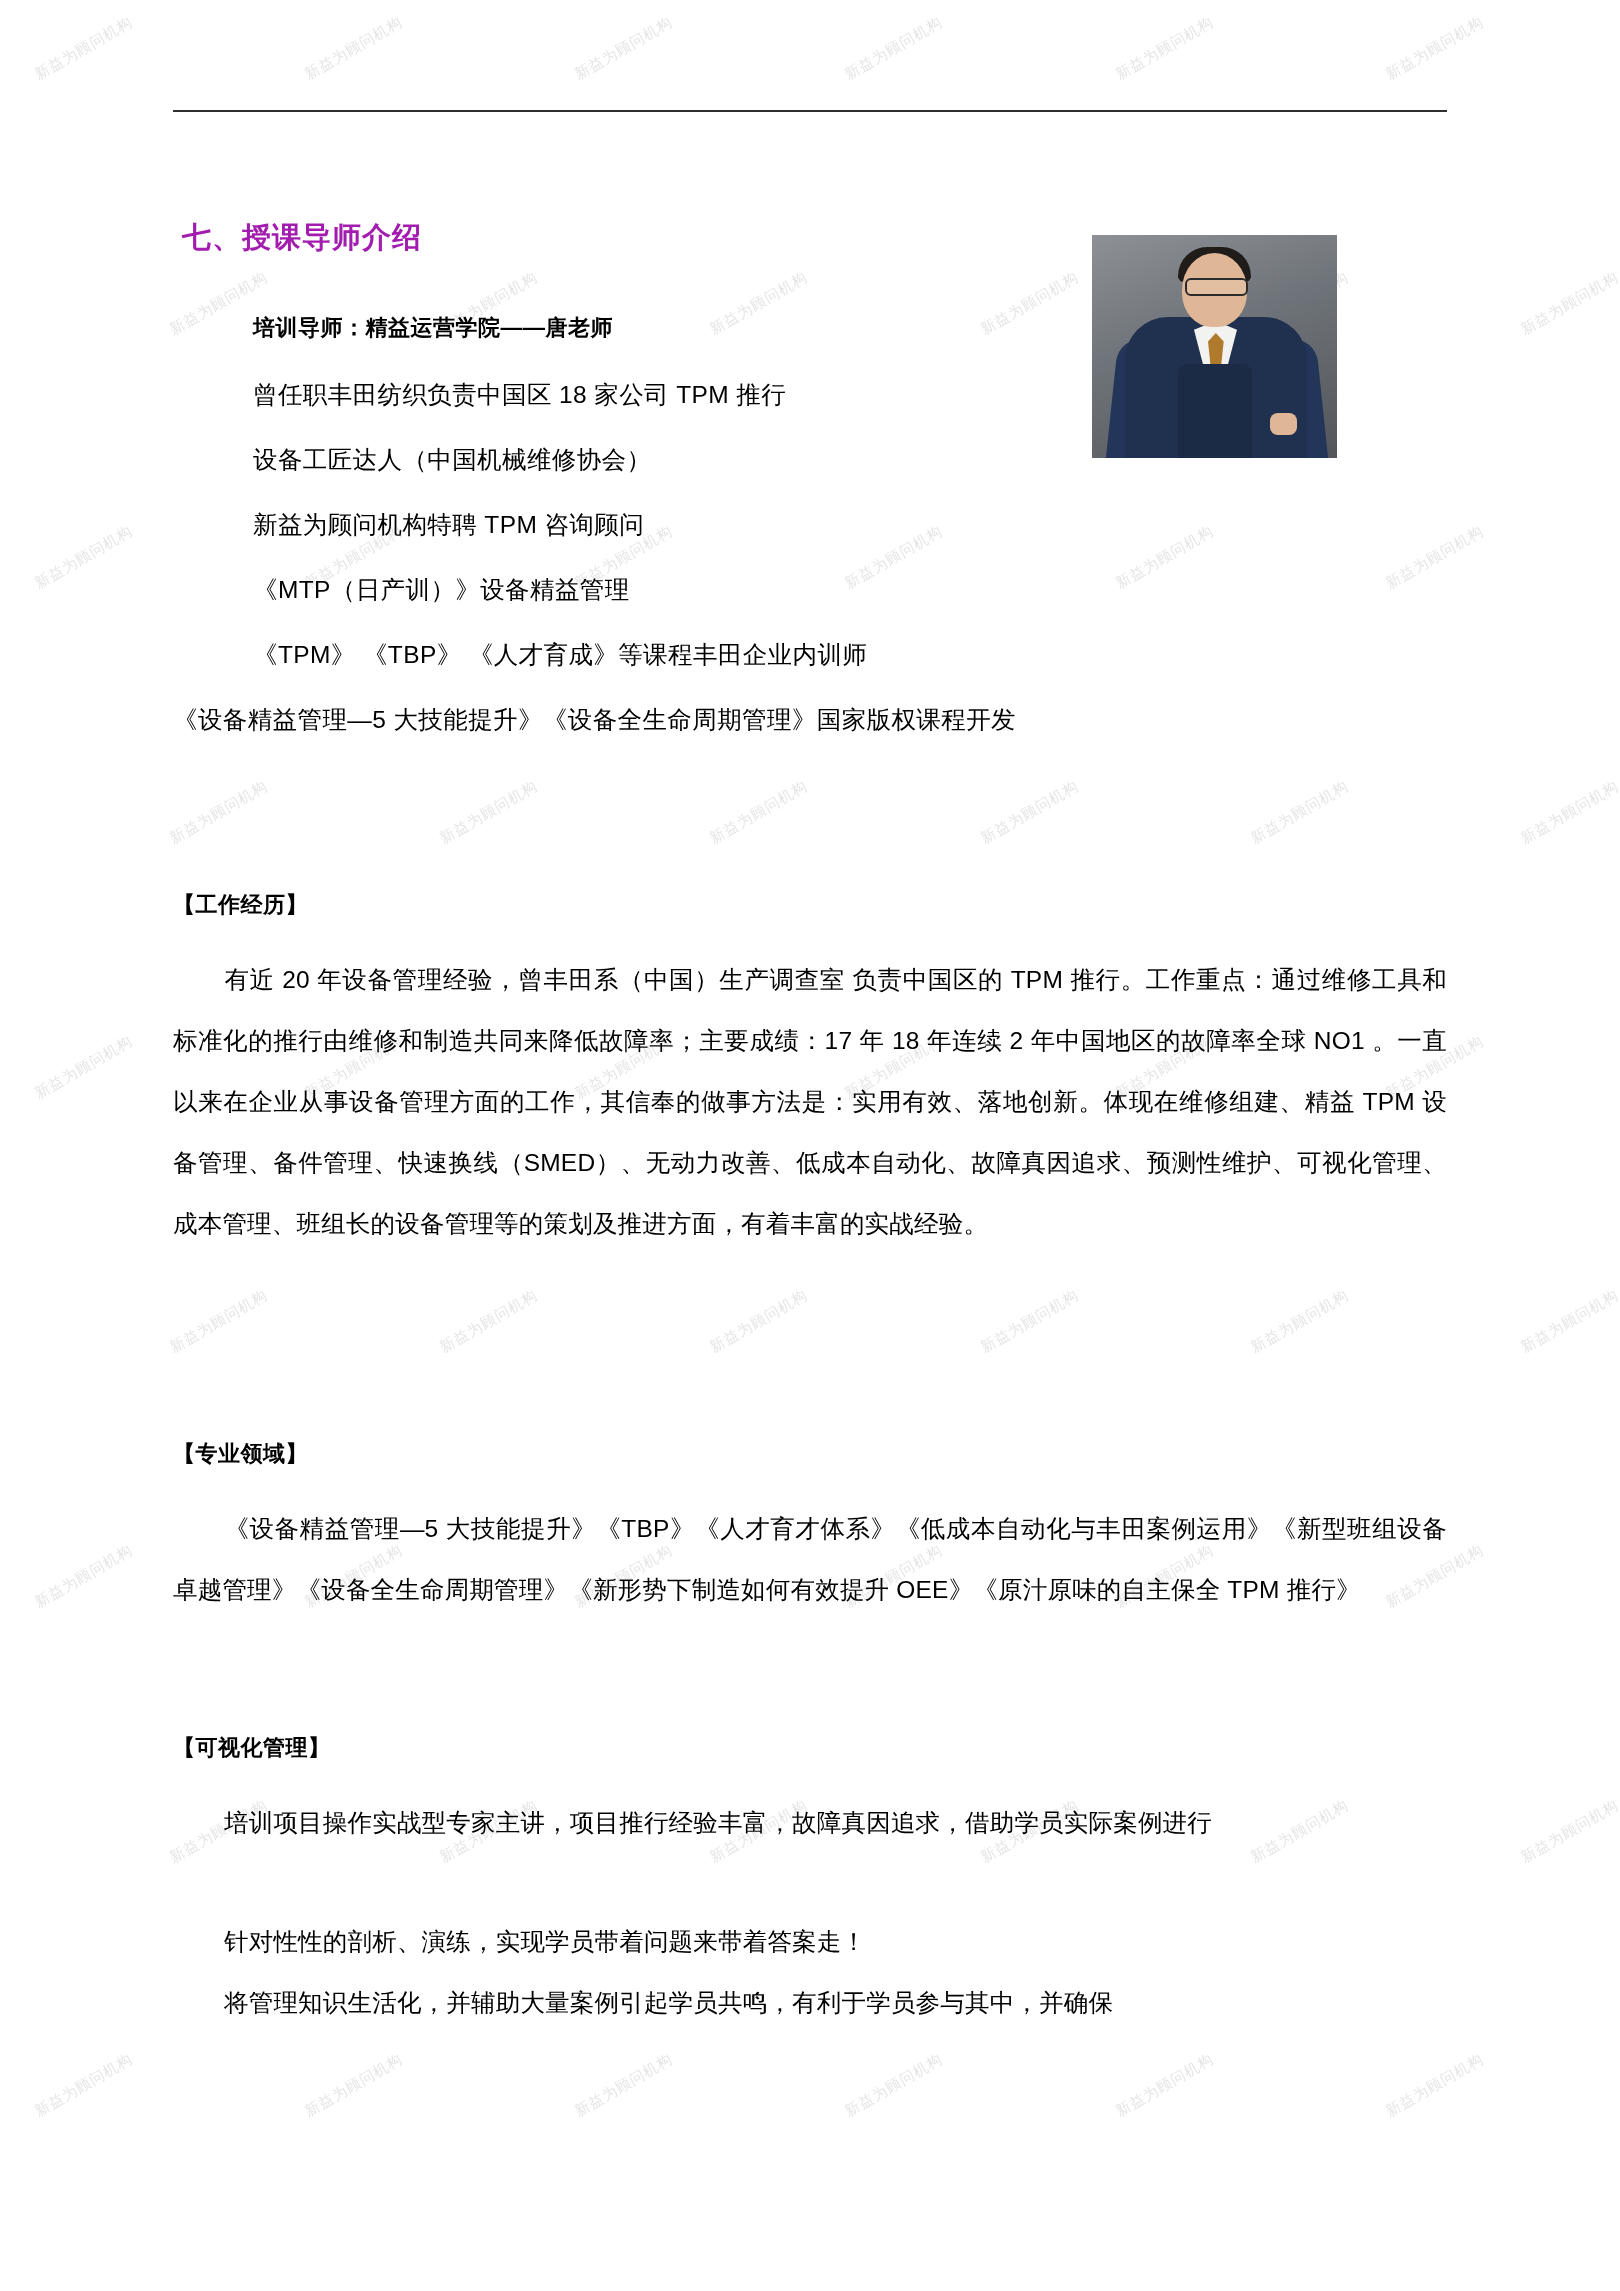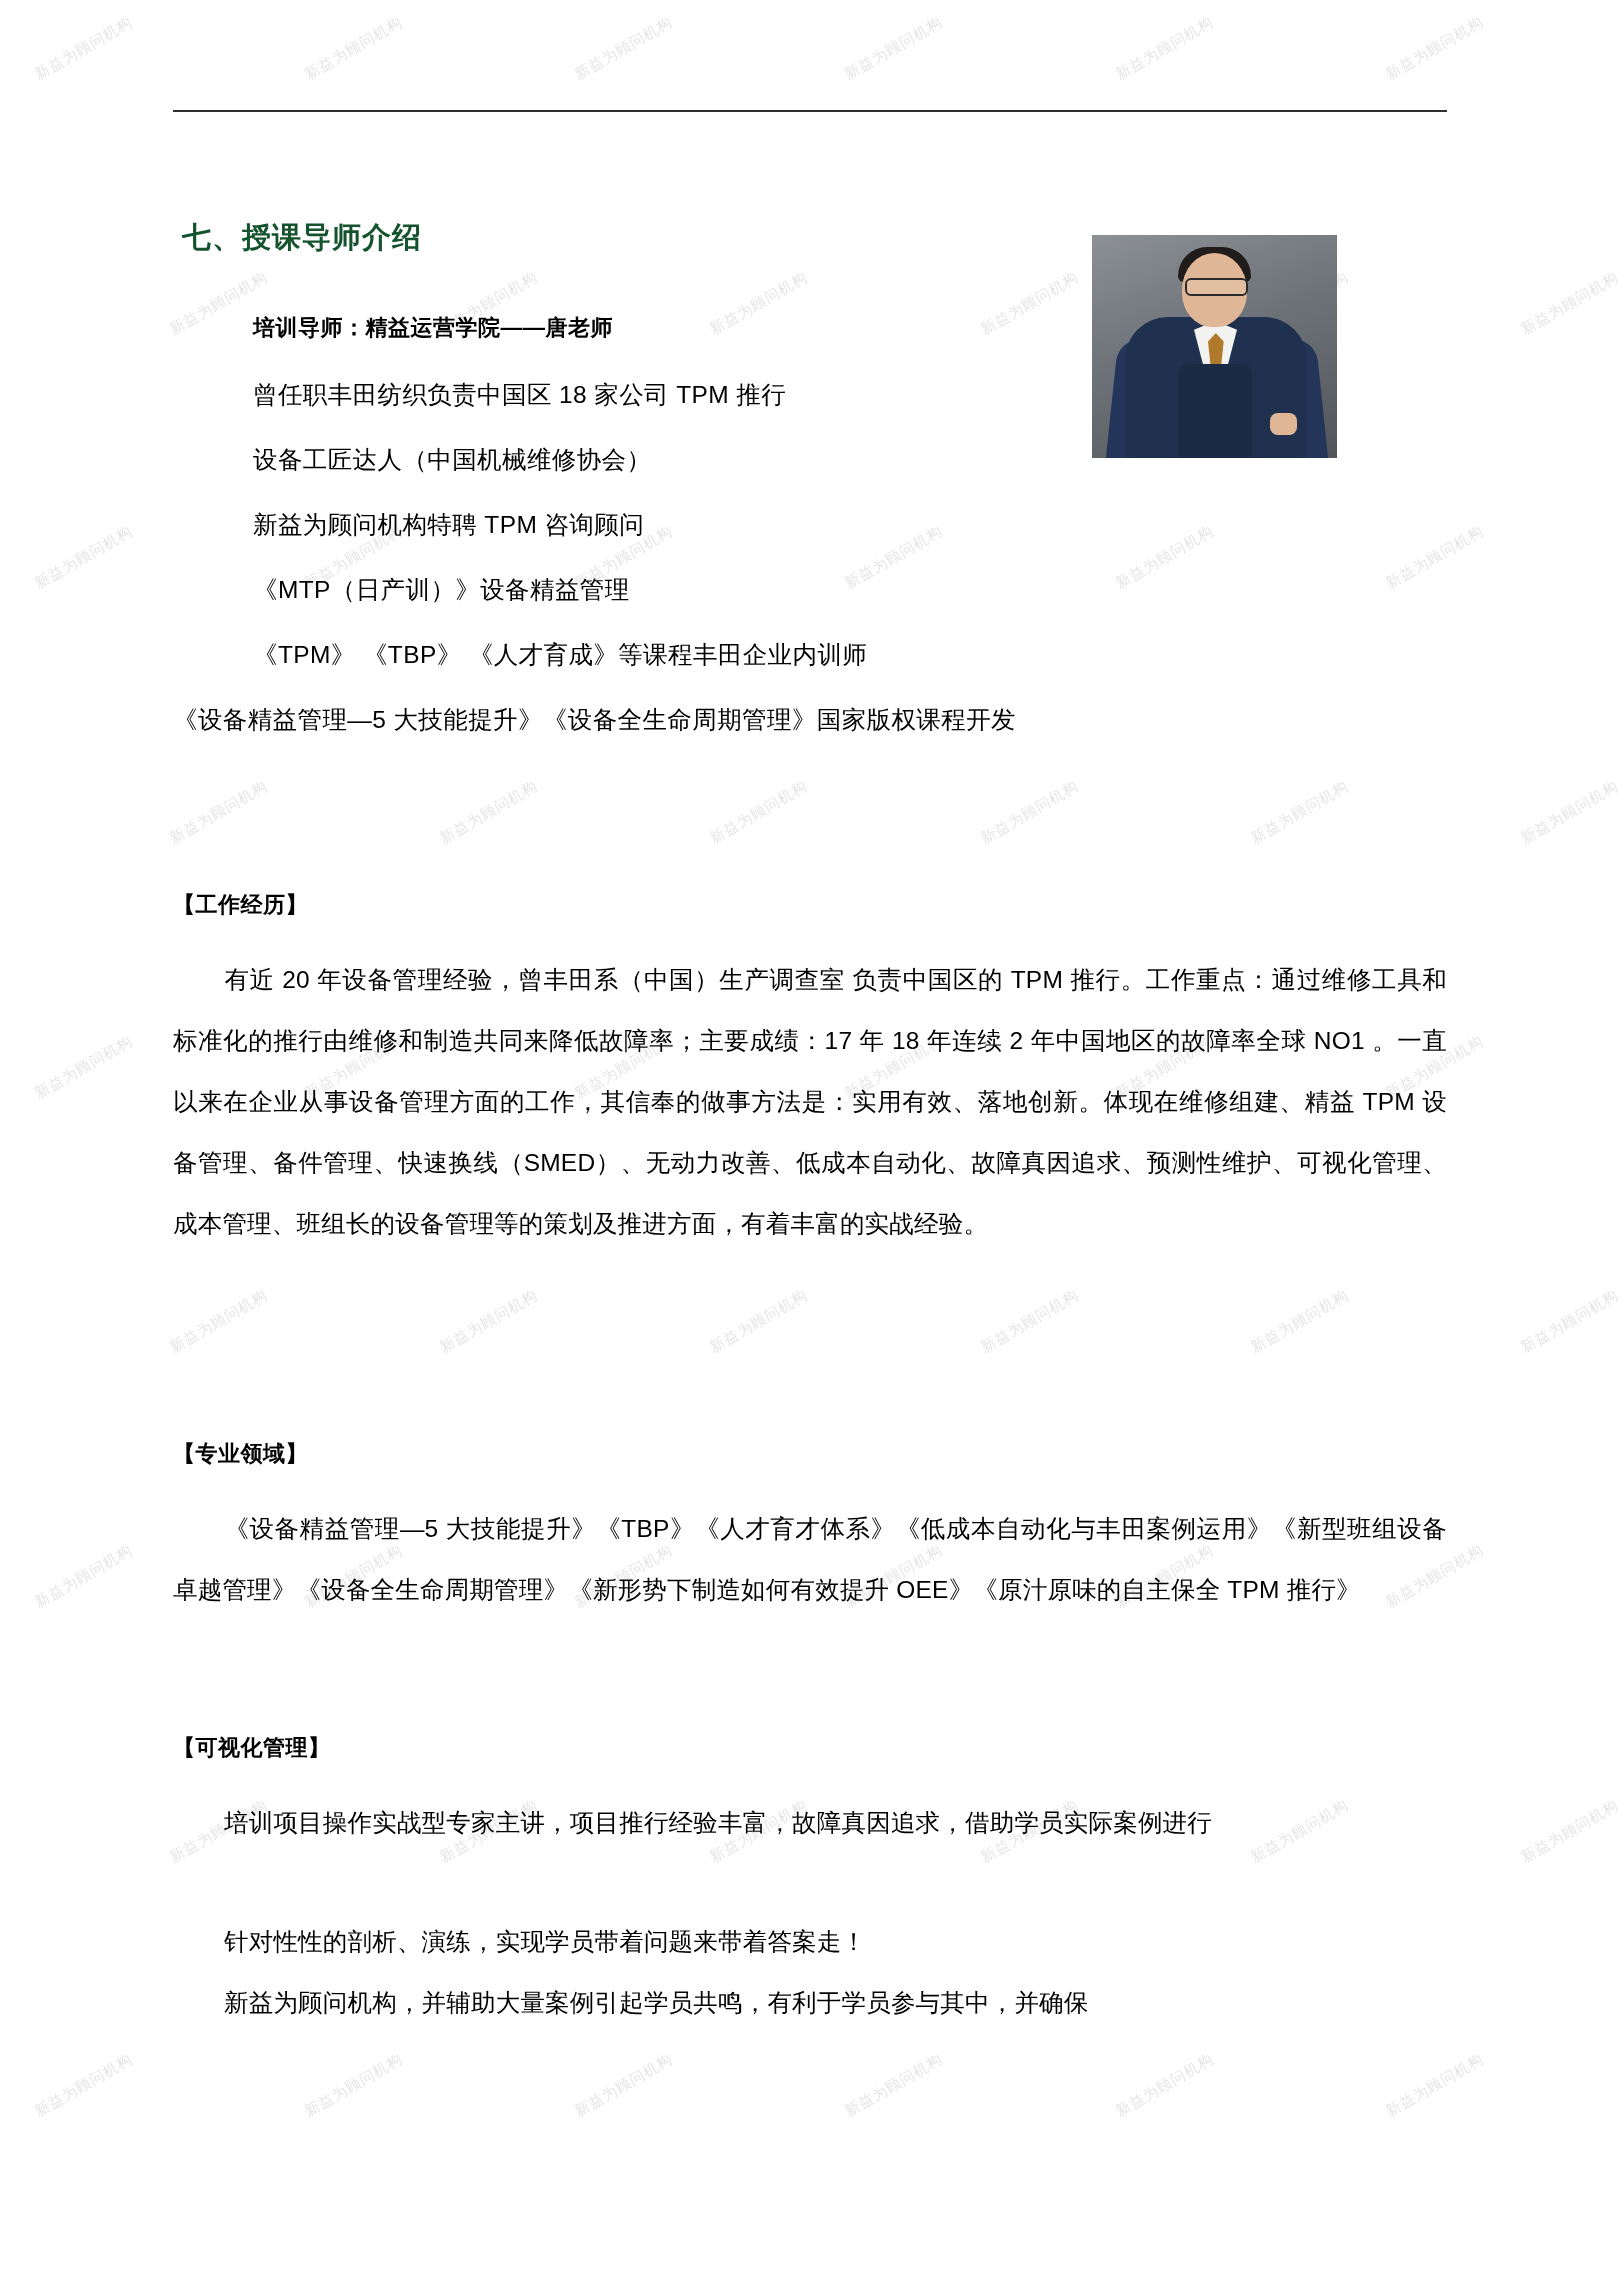--- a/index.html
+++ b/index.html
@@ -54,21 +54,21 @@
     height: 0;
     border-top: 2px solid #2f2f2f;
   }
 
   .section-title {
     position: absolute;
     left: 182px;
     top: 218px;
     font-size: 29px;
     font-weight: bold;
-    color: #14532d;
+    color: #a21caf;
     letter-spacing: 1px;
   }
 
   .portrait {
     position: absolute;
     left: 1092px;
     top: 235px;
     width: 245px;
     height: 223px;
     background: linear-gradient(160deg, #8d9196 0%, #6f747a 42%, #52565b 100%);
@@ -315,17 +315,17 @@
 
     <div class="sub-head h-work">【工作经历】</div>
     <div class="para p-work"><span class="indent"></span><span>有近 20 年设备管理经验，曾丰田系（中国）生产调查室 负责中国区的 TPM 推行。工作重点：通过维修工具和标准化的推行由维修和制造共同来降低故障率；主要成绩：17 年 18 年连续 2 年中国地区的故障率全球 NO1 。一直以来在企业从事设备管理方面的工作，其信奉的做事方法是：实用有效、落地创新。体现在维修组建、精益 TPM 设备管理、备件管理、快速换线（SMED）、无动力改善、低成本自动化、故障真因追求、预测性维护、可视化管理、成本管理、班组长的设备管理等的策划及推进方面，有着丰富的实战经验。</span></div>
 
     <div class="sub-head h-field">【专业领域】</div>
     <div class="para p-field"><span class="indent"></span><span>《设备精益管理—5 大技能提升》《TBP》《人才育才体系》《低成本自动化与丰田案例运用》《新型班组设备卓越管理》《设备全生命周期管理》《新形势下制造如何有效提升 OEE》《原汁原味的自主保全 TPM 推行》</span></div>
 
     <div class="sub-head h-style">【可视化管理】</div>
     <div class="para p-style1"><span class="indent"></span><span>培训项目操作实战型专家主讲，项目推行经验丰富，故障真因追求，借助学员实际案例进行</span></div>
     <div class="para p-style2"><span class="indent"></span><span>针对性性的剖析、演练，实现学员带着问题来带着答案走！</span></div>
-    <div class="para p-style3"><span class="indent"></span><span>新益为顾问机构，并辅助大量案例引起学员共鸣，有利于学员参与其中，并确保</span></div>
+    <div class="para p-style3"><span class="indent"></span><span>将管理知识生活化，并辅助大量案例引起学员共鸣，有利于学员参与其中，并确保</span></div>
 
   </div>
 </div>
 
 
 </body></html>

